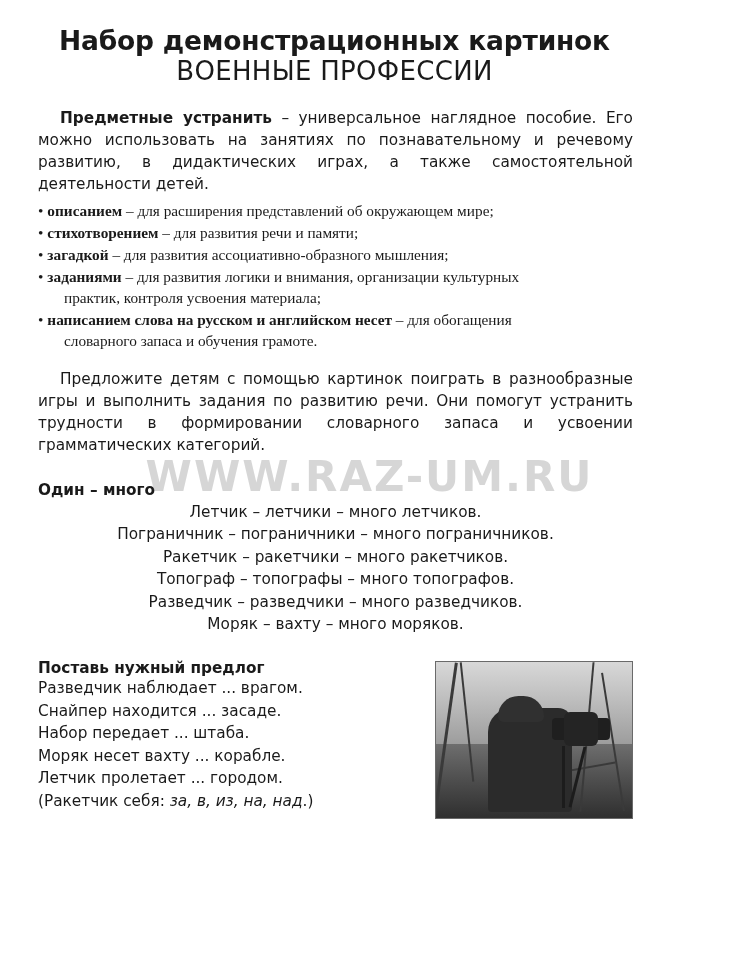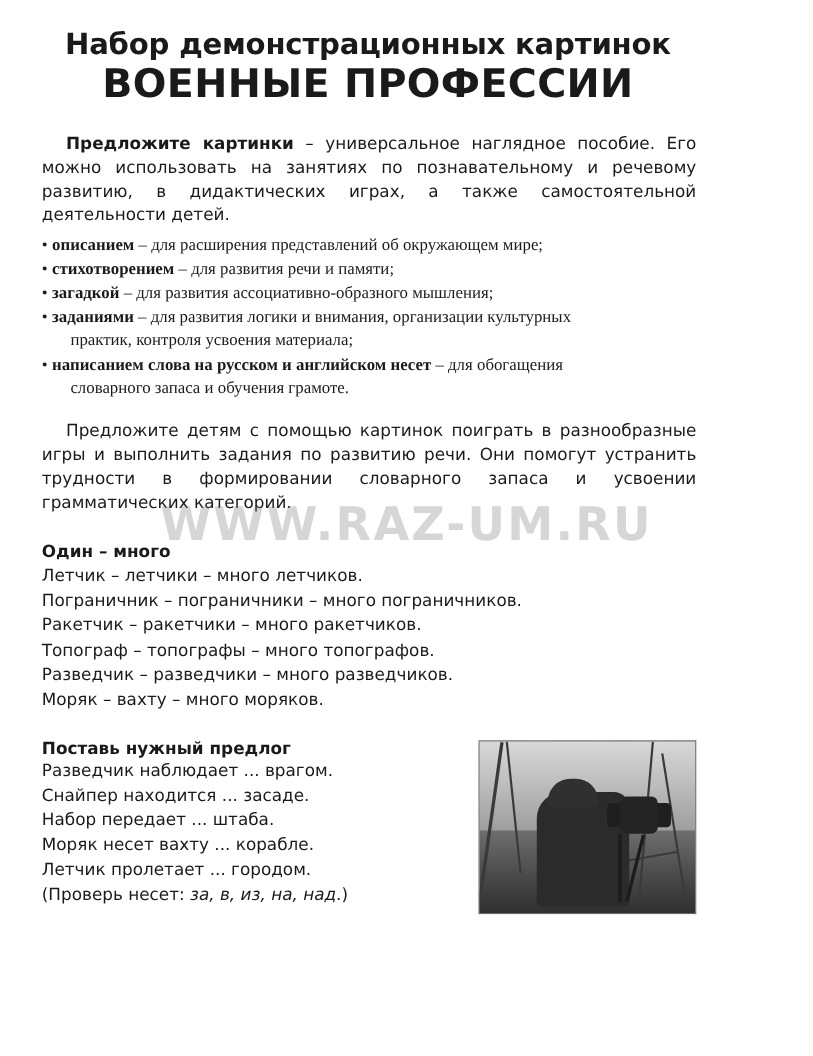--- a/index.html
+++ b/index.html
@@ -26,22 +26,22 @@
     text-align: center;
     padding-top: 26px;
   }
   .title-line1 {
     font-size: 26.5px;
     font-weight: bold;
     letter-spacing: -0.2px;
     line-height: 1.12;
   }
   .title-line2 {
-    font-size: 36px;
-    font-weight: bold;
+    font-size: 26px;
+    font-weight: normal;
     letter-spacing: 0.3px;
     line-height: 1.18;
   }
   .content {
     padding: 0 36px 0 38px;
     box-sizing: border-box;
   }
   p {
     margin: 0;
   }
@@ -86,20 +86,21 @@
     text-align: justify;
     text-indent: 22px;
   }
   .section-head {
     margin-top: 24px;
     font-size: 15.3px;
     font-weight: bold;
   }
   .lines {
     margin-top: 2px;
+    text-align: center;
   }
   .lines div {
     font-size: 15.3px;
     line-height: 1.47;
   }
   .bottom-wrap {
     position: relative;
     margin-top: 24px;
   }
   .photo {
@@ -212,21 +213,21 @@
 
 <div class="page">
 
   <div class="title-block">
     <div class="title-line1">Набор демонстрационных картинок</div>
     <div class="title-line2">ВОЕННЫЕ ПРОФЕССИИ</div>
   </div>
 
   <div class="content">
 
-    <p class="intro"><b>Предложите картинки</b><span> – универсальное наглядное пособие. Его можно использовать на занятиях по познавательному и речевому развитию, в дидактических играх, а также самостоятельной деятельности детей.</span></p>
+    <p class="intro"><b>Предметные устранить</b><span> – универсальное наглядное пособие. Его можно использовать на занятиях по познавательному и речевому развитию, в дидактических играх, а также самостоятельной деятельности детей.</span></p>
 
 
     <ul class="bullets">
       <li><span class="bul">•</span><b>описанием</b><span> – для расширения представлений об окружающем мире;</span></li>
       <li><span class="bul">•</span><b>стихотворением</b><span> – для развития речи и памяти;</span></li>
       <li><span class="bul">•</span><b>загадкой</b><span> – для развития ассоциативно-образного мышления;</span></li>
       <li><span class="bul">•</span><b>заданиями</b><span> – для развития логики и внимания, организации культурных</span><span class="cont">практик, контроля усвоения материала;</span></li>
       <li><span class="bul">•</span><b>написанием слова на русском и английском несет</b><span> – для обогащения</span><span class="cont">словарного запаса и обучения грамоте.</span></li>
     </ul>
 
@@ -258,21 +259,21 @@
         <div class="tripod"></div>
         <div class="tripod2"></div>
       </div>
       <div class="section-head" style="margin-top:4px">Поставь нужный предлог</div>
       <div class="bottom-lines">
         <div>Разведчик наблюдает ... врагом.</div>
         <div>Снайпер находится ... засаде.</div>
         <div>Набор передает ... штаба.</div>
         <div>Моряк несет вахту ... корабле.</div>
         <div>Летчик пролетает ... городом.</div>
-        <div class="check"><span>(Проверь несет: </span><i>за, в, из, на, над</i><span>.)</span></div>
+        <div class="check"><span>(Ракетчик себя: </span><i>за, в, из, на, над</i><span>.)</span></div>
       </div>
     </div>
 
   </div>
 
   <div class="watermark">WWW.RAZ-UM.RU</div>
 
 </div>
 
 </body></html>

